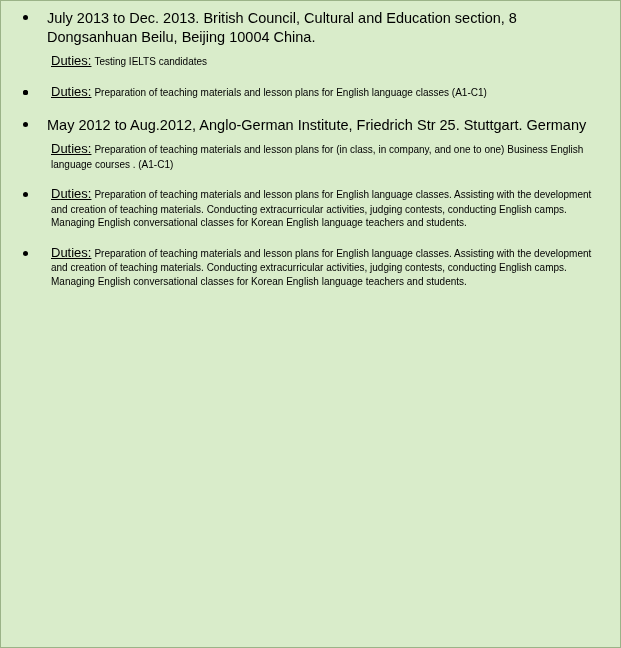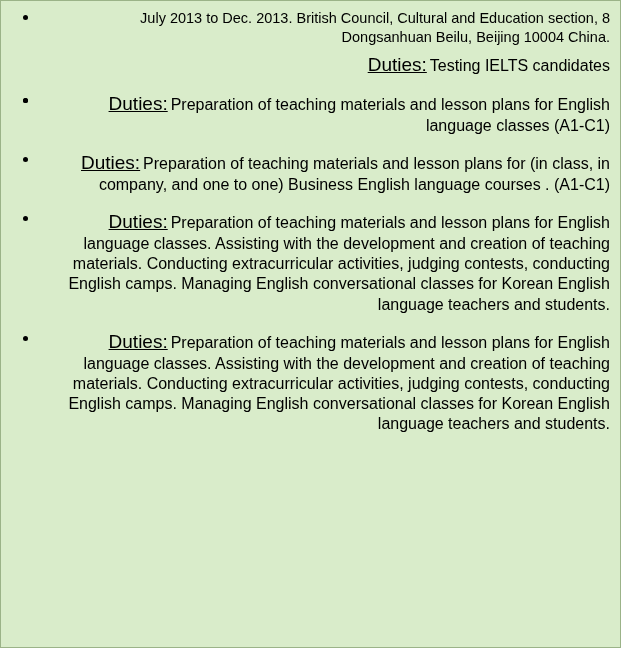--- a/index.html
+++ b/index.html
@@ -24,21 +24,20 @@
   }
   ul.entries {
     list-style: none;
     margin: 0;
     padding: 0;
   }
   li.entry {
     position: relative;
     padding-left: 36px;
     margin-bottom: 15px;
-    text-align: right;
   }
   li.entry .bullet {
     position: absolute;
     left: 12px;
     top: 6px;
     width: 5px;
     height: 5px;
     background: #000;
     border-radius: 50%;
   }
@@ -47,25 +46,25 @@
     line-height: 1.28;
     margin: 0 0 7px 0;
   }
   .duties-block {
     font-size: 10.5px;
     line-height: 1.26;
     margin: 0;
     padding-left: 4px;
   }
   .duties-label {
-    font-size: 19px;
+    font-size: 13px;
     text-decoration: underline;
   }
   .duties-text {
-    font-size: 16px;
+    font-size: 10px;
   }
   .gap-lg { margin-bottom: 20px; }
   .gap-xl { margin-bottom: 23px; }
 </style>
 </head>
 <body>
 
 <div class="page">
   <ul class="entries">
 
@@ -85,20 +84,21 @@
     <li class="entry gap-lg">
       <span class="bullet"></span>
       <p class="duties-block">
         <span class="duties-label">Duties:</span>
         <span class="duties-text">Preparation of teaching materials and lesson plans for English language classes (A1-C1)</span>
       </p>
     </li>
 
     <li class="entry gap-xl">
       <span class="bullet"></span>
+      <p class="headline">May 2012 to Aug.2012, Anglo-German Institute, Friedrich Str 25. Stuttgart. Germany</p>
       <p class="duties-block">
         <span class="duties-label">Duties:</span>
         <span class="duties-text">Preparation of teaching materials and lesson plans for (in class, in company, and one to one) Business English language courses . (A1-C1)</span>
       </p>
     </li>
 
     <li class="entry gap-xl">
       <span class="bullet"></span>
       <p class="duties-block">
         <span class="duties-label">Duties:</span>

